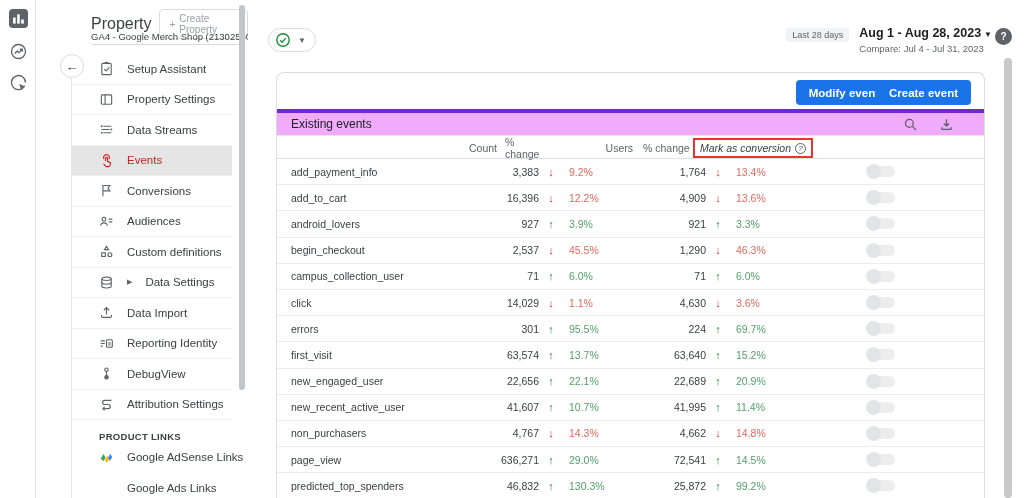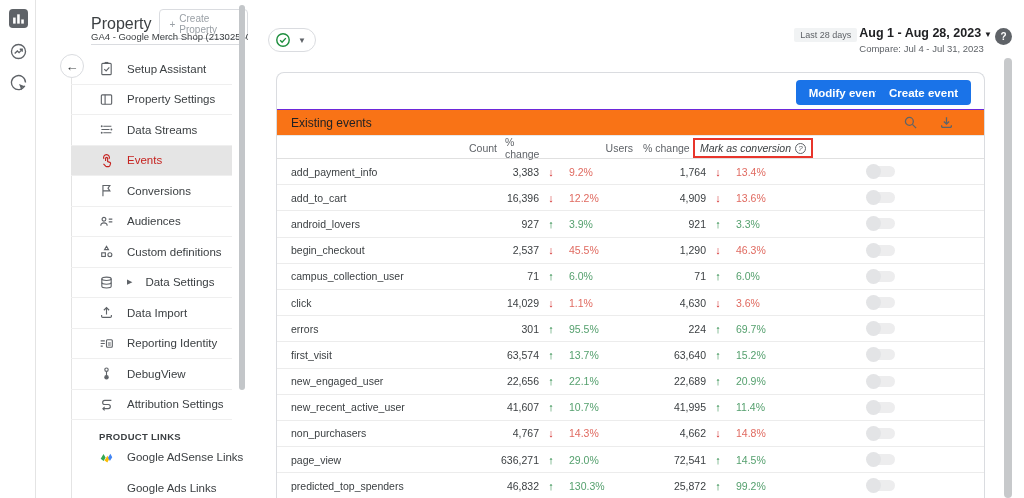--- a/index.html
+++ b/index.html
@@ -30,35 +30,35 @@
   .nav-item.active .nav-label, .nav-item.active .nav-icon { color:#c5221f; }
   .nav-section { height:22px; display:flex; align-items:flex-end; padding-left:28px; font-size:9.5px; font-weight:bold; color:#3c4043; letter-spacing:.3px; }
   .nav-item.plain { border-bottom:none; }
   .sb-scroll { position:absolute; left:202px; top:5px; width:6px; height:385px; background:#c3c6c9; border-radius:3px; cursor:pointer; }
 
   
   .main { position:absolute; left:248px; top:0; width:776px; height:498px; background:#fff; }
   .status-pill { position:absolute; left:20px; top:28px; height:24px; padding:0 9px 0 6px; border:1px solid #dadce0; border-radius:13px; display:flex; align-items:center; gap:7px; background:#fff; cursor:pointer; }
   .pill-caret { font-size:8px; color:#5f6368; }
 
-  .date-block { position:absolute; right:32px; top:26px; display:flex; align-items:flex-start; gap:2px; cursor:pointer; }
+  .date-block { position:absolute; right:32px; top:26px; display:flex; align-items:flex-start; gap:10px; cursor:pointer; }
   .date-chip { font-size:9px; color:#5f6368; background:#f1f3f4; padding:2px 6px; border-radius:2px; margin-top:2px; white-space:nowrap; }
   .date-col { display:flex; flex-direction:column; }
   .date-main { font-size:12.5px; font-weight:bold; color:#202124; white-space:nowrap; }
   .date-main .caret { font-size:8px; color:#202124; margin-left:3px; }
   .date-compare { font-size:9.5px; color:#5f6368; margin-top:3px; white-space:nowrap; }
   .help-btn { width:17px; height:17px; border-radius:50%; background:#5f6368; color:#fff; font-size:10px; font-weight:bold; display:flex; align-items:center; justify-content:center; margin-top:1px; cursor:pointer; }
 
   .card { position:absolute; left:28px; top:72px; width:709px; height:426px; border:1px solid #dadce0; border-bottom:none; border-radius:8px 8px 0 0; background:#fff; overflow:hidden; }
   .actions { position:relative; height:36px; }
   .btn { position:absolute; top:7px; height:25px; padding:0 13px; background:var(--accent,#1a73e8); color:#fff; border:none; border-radius:4px; font-size:11.5px; font-weight:bold; font-family:inherit; cursor:pointer; }
   .btn.modify { right:92px; }
   .btn.create { right:13px; }
 
-  .titlebar { height:27px; background:#f97316; border-top:1px solid #6d28d9; border-bottom:1px solid #e8e8e8; display:flex; align-items:center; padding:0 14px; }
+  .titlebar { height:27px; background:#f0abfc; border-top:4px solid #6d28d9; border-bottom:1px solid #e8e8e8; display:flex; align-items:center; padding:0 14px; }
   .titlebar .title { font-size:12px; color:#202124; flex:1; }
   .tb-icon { width:15px; height:15px; display:flex; cursor:pointer; }
   .tb-icon.search { margin-right:21px; }
   .tb-icon.download { margin-right:16px; }
 
   .thead { display:grid; grid-template-columns:220px 42px 94px 73px 94px 162px 1fr; height:23px; align-items:center; border-bottom:1px solid #e0e0e0; font-size:10.5px; color:#5f6368; }
   .th-name { padding-left:14px; font-weight:bold; color:#202124; cursor:pointer; }
   .th-name .sort { font-size:10px; margin-left:3px; }
   .th-right { text-align:right; cursor:pointer; }
   .th-pct { padding-left:8px; cursor:pointer; }

